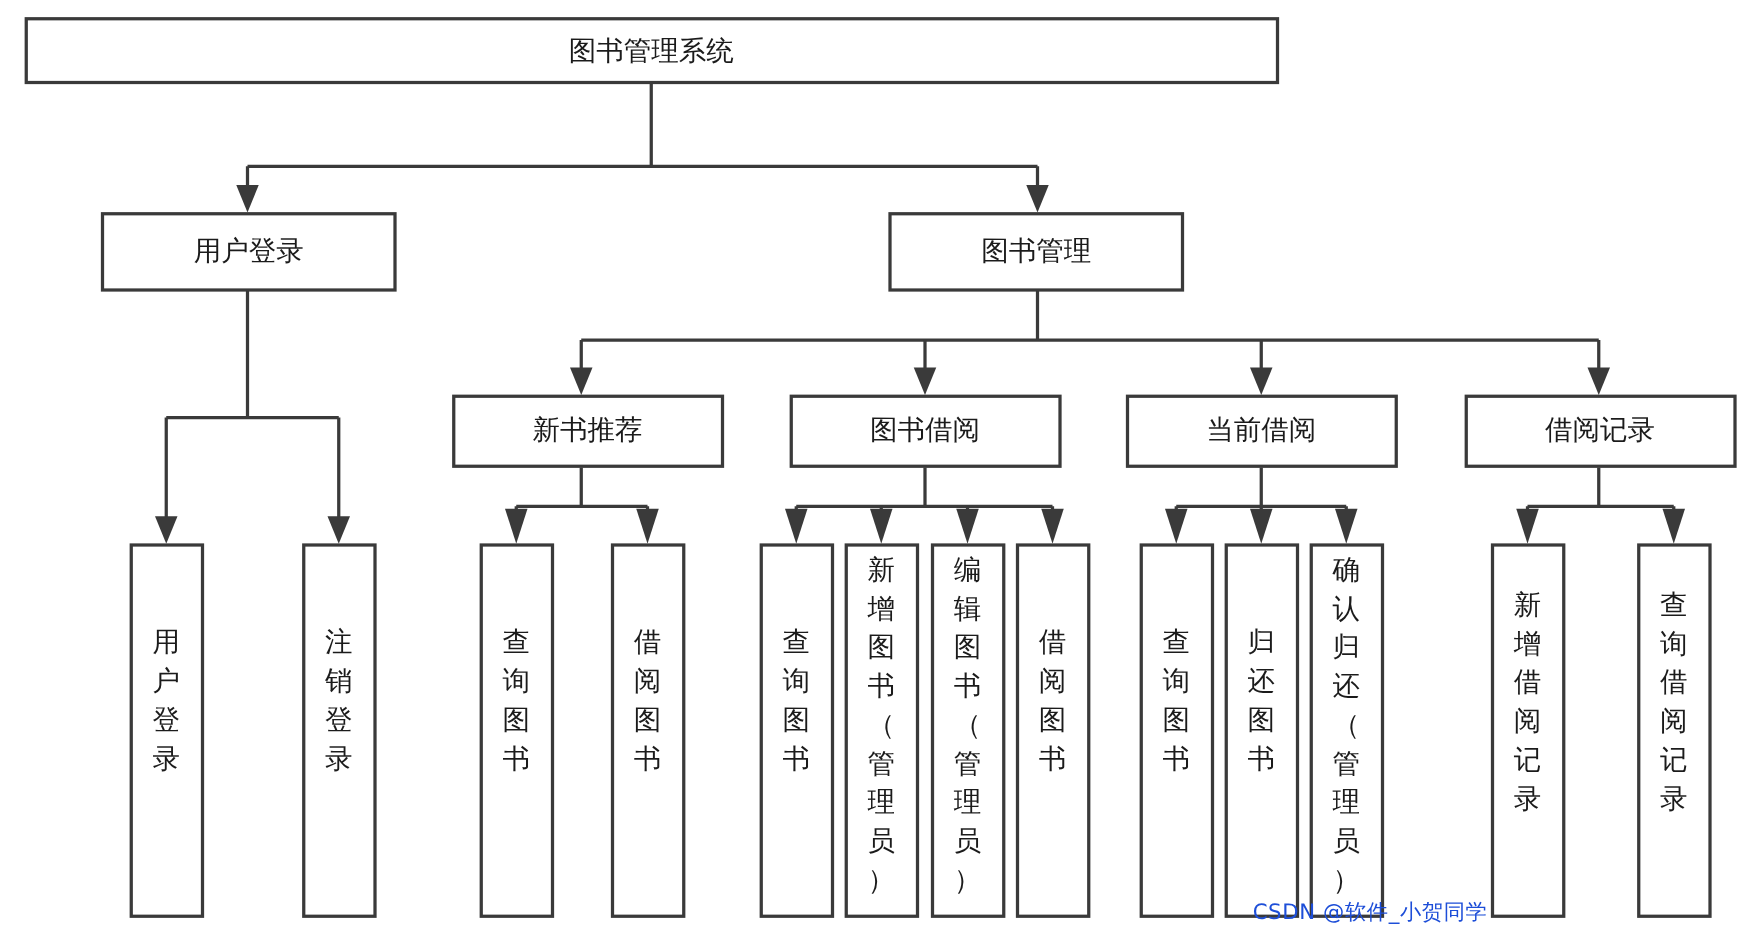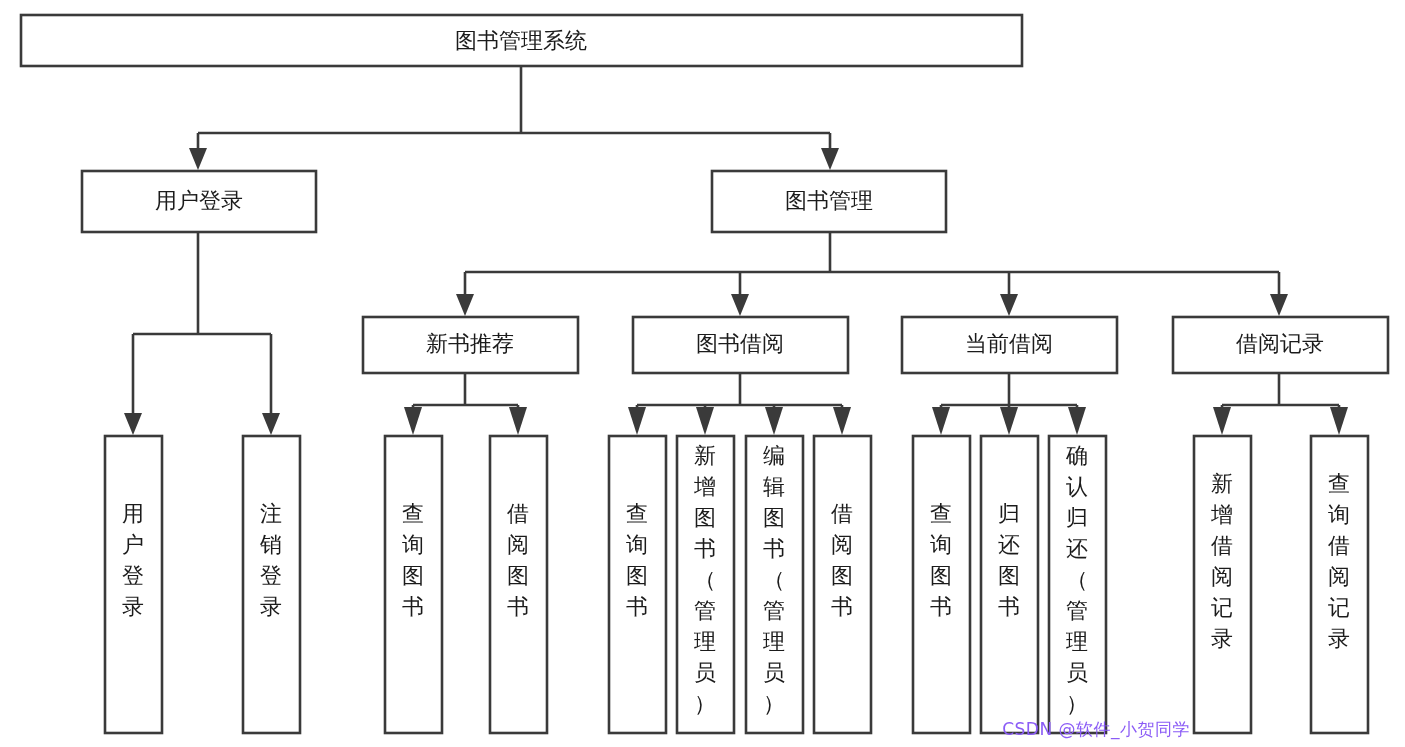--- a/index.html
+++ b/index.html
@@ -54,21 +54,21 @@
     fill: none;
   }
   .arrow-head {
     fill: #3a3a3a;
     stroke: none;
   }
   .watermark {
     position: absolute;
     right: 10px;
     bottom: 6px;
-    color: #8b5cf6;
+    color: #1d4ed8;
     font-family: "DejaVu Sans", "Liberation Sans", sans-serif;
     font-size: 17px;
     letter-spacing: 0.5px;
     white-space: nowrap;
     user-select: none;
     margin-top: 28px;
   }
 </style>
 </head>
 <body>

